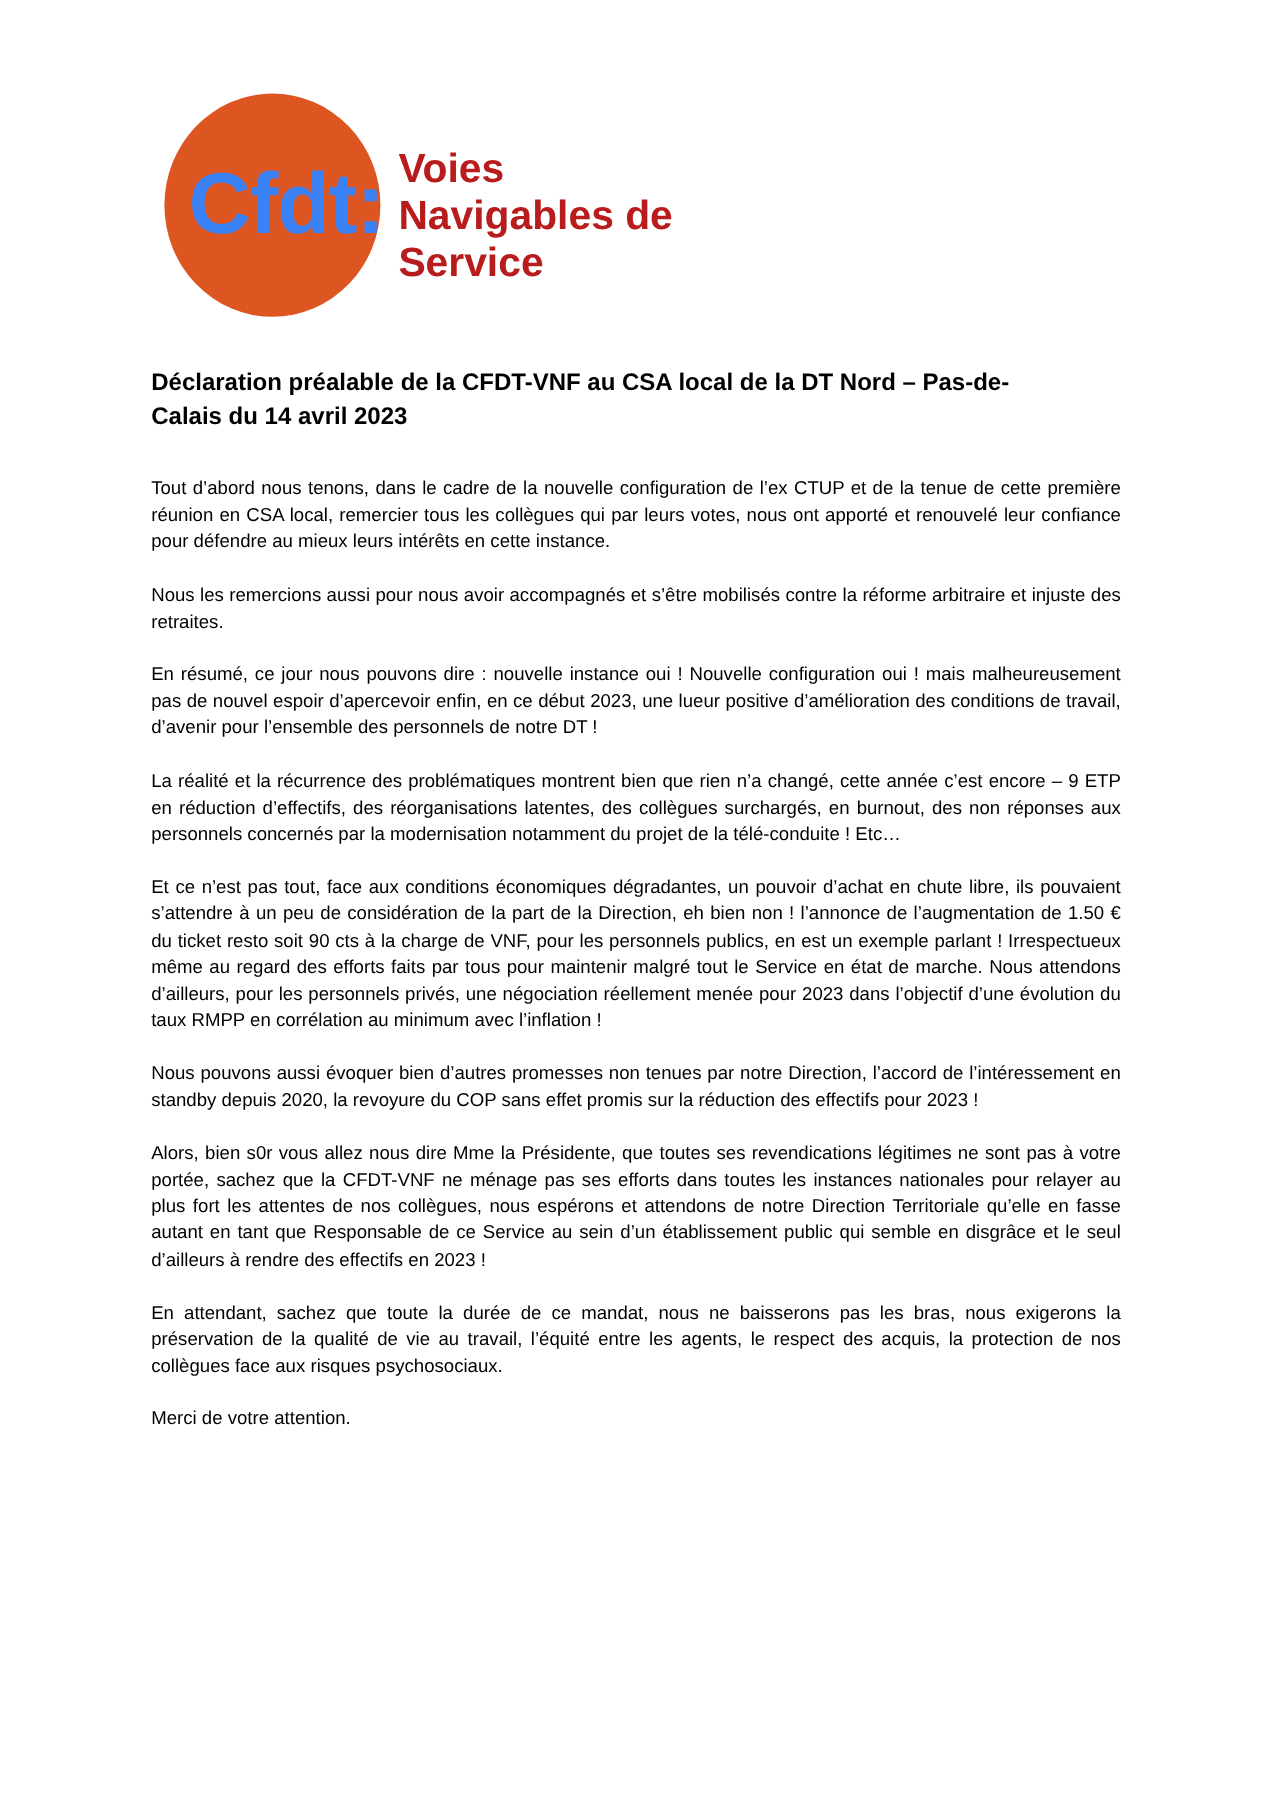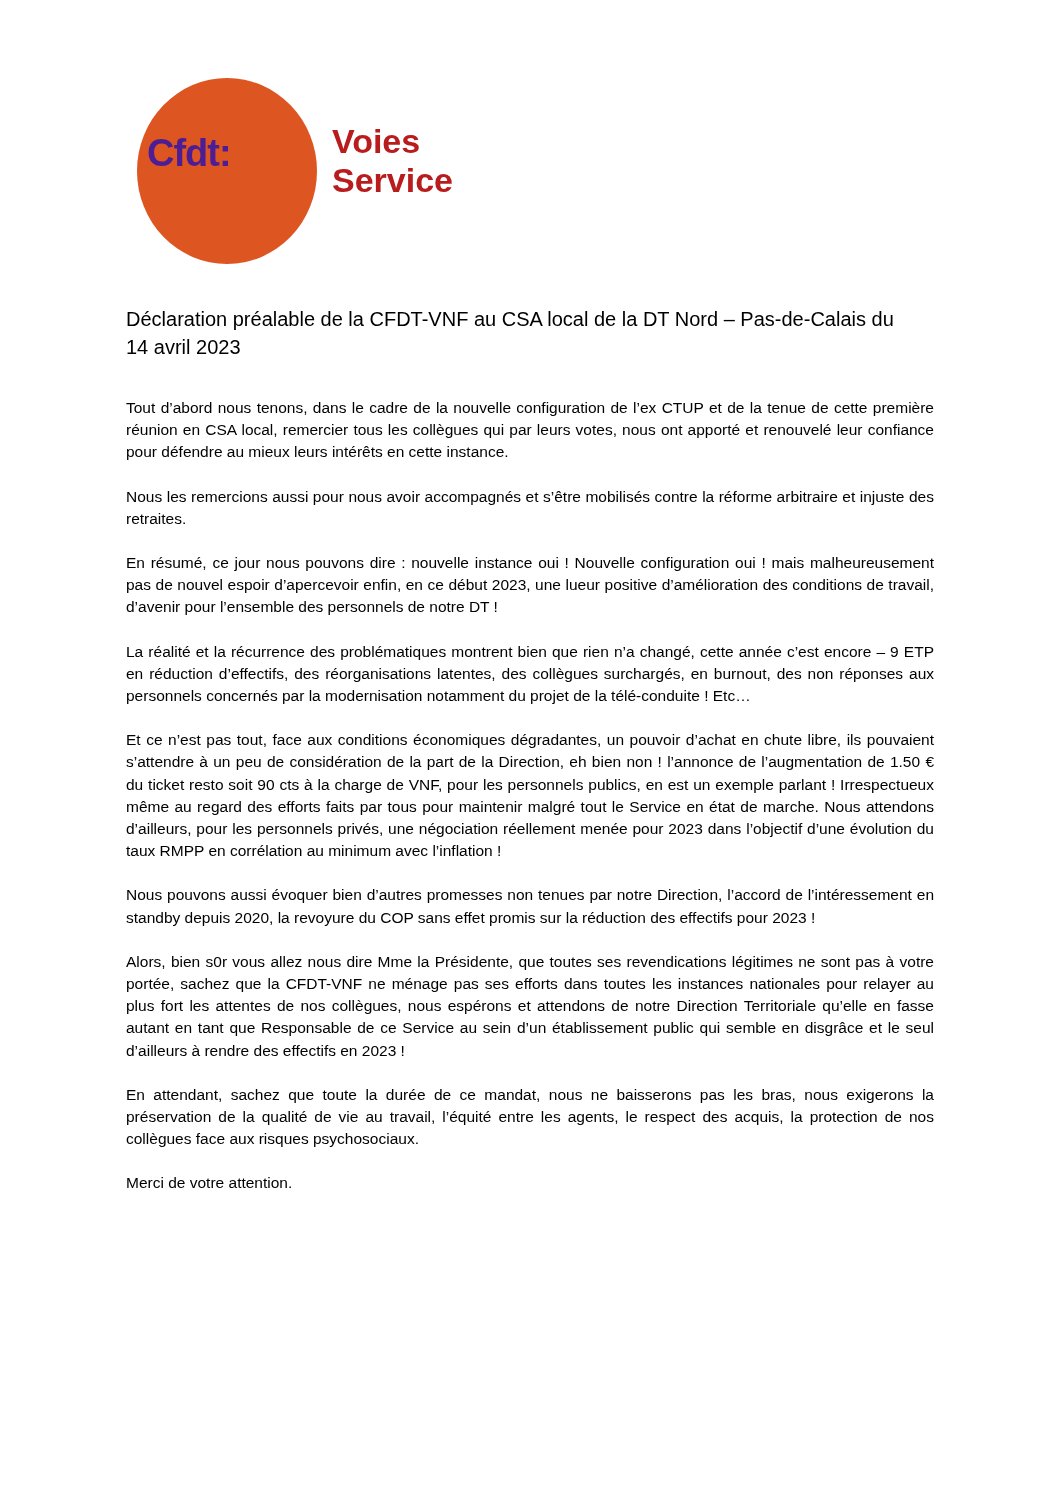--- a/index.html
+++ b/index.html
@@ -33,28 +33,28 @@
       position: absolute;
       left: 0;
       top: 0;
       width: 180px;
       height: 186px;
       border-radius: 50%;
       background: #dd5622;
     }
     .logo-cfdt {
       position: absolute;
-      left: 10px;
+      left: 20px;
       top: 56px;
       width: 180px;
       font-family: "Liberation Sans", "DejaVu Sans", sans-serif;
       font-weight: bold;
-      font-size: 38px;
+      font-size: 72px;
       letter-spacing: -1px;
-      color: #4c1d95;
+      color: #3b82f6;
       line-height: 1;
     }
     .logo-text {
       position: absolute;
       left: 195px;
       top: 44px;
       font-family: "Liberation Sans", "DejaVu Sans", sans-serif;
       font-weight: bold;
       font-size: 34px;
       line-height: 39px;
@@ -65,21 +65,21 @@
     .content {
       position: absolute;
       left: 126px;
       top: 305px;
       width: 808px;
       font-family: "Liberation Sans", "DejaVu Sans", sans-serif;
       font-size: 15.5px;
       line-height: 22px;
     }
     .title {
-      font-weight: normal;
+      font-weight: bold;
       font-size: 20px;
       line-height: 28px;
       margin: 0 0 36px 0;
       width: 770px;
     }
     .salutation p {
       margin: 0;
       line-height: 22px;
     }
     .para {
@@ -94,20 +94,21 @@
 </head>
 <body>
 
 <div class="page">
 
   <div class="logo">
     <div class="logo-circle"></div>
     <div class="logo-cfdt">Cfdt:</div>
     <div class="logo-text">
       <div>Voies</div>
+      <div>Navigables de</div>
       <div>Service</div>
     </div>
   </div>
 
   <div class="content">
     <h1 class="title">Déclaration préalable de la CFDT-VNF au CSA local de la DT Nord – Pas-de-Calais du 14 avril 2023</h1>
 
     <div class="salutation">
     </div>
 

